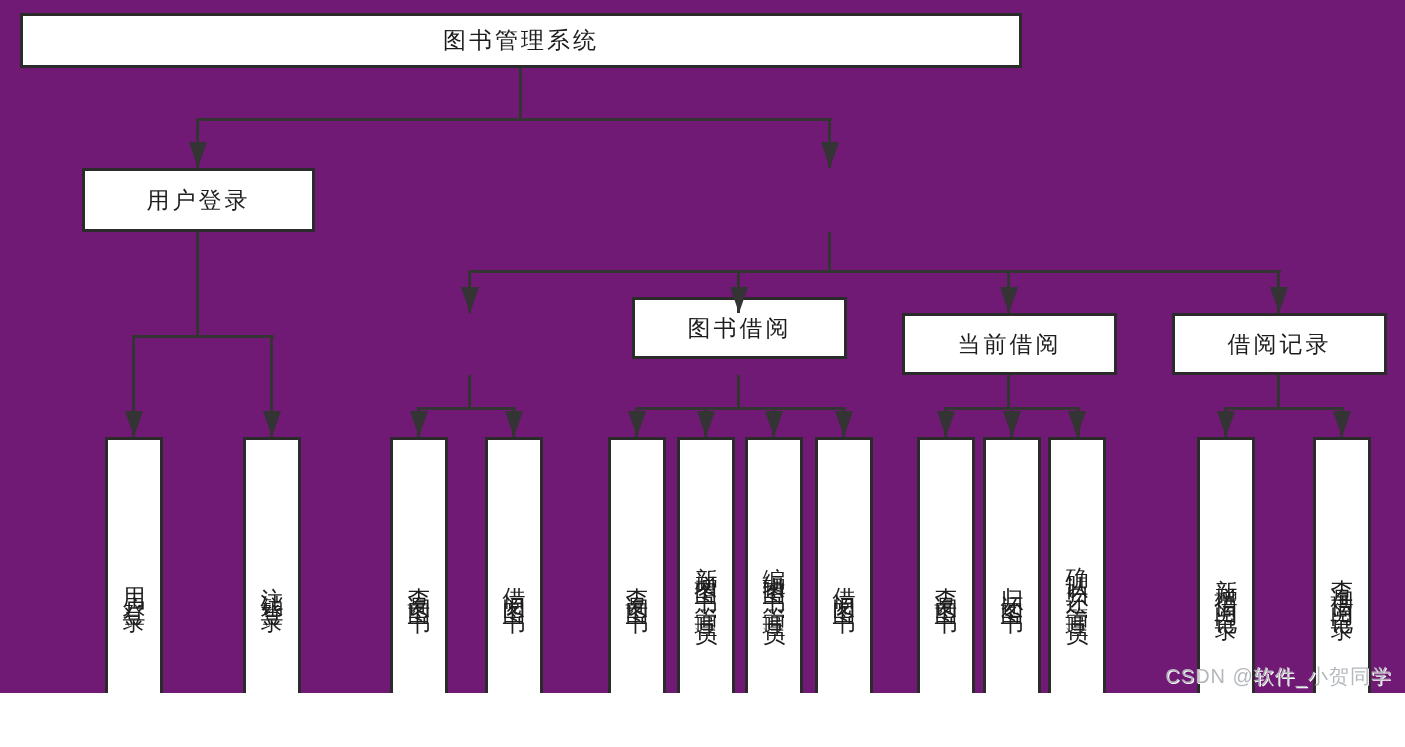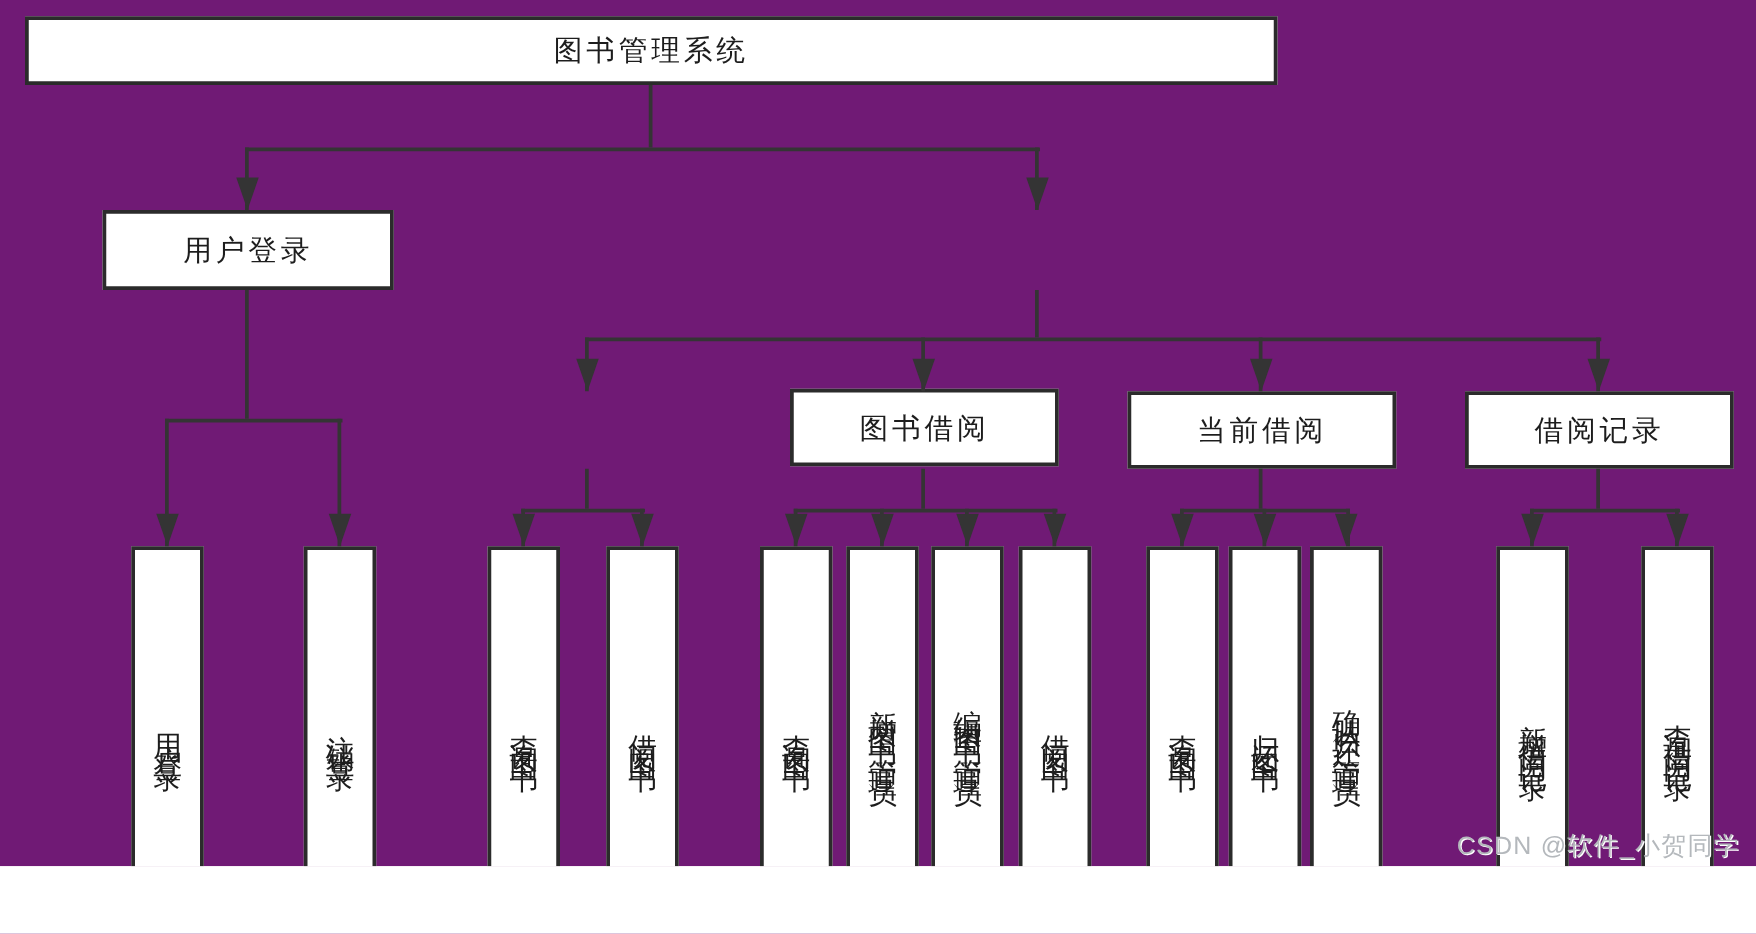--- a/index.html
+++ b/index.html
@@ -59,21 +59,21 @@
   <div class="bx" style="left:20px; top:13px; width:1002px; height:55px;">
     <span class="hlabel">图书管理系统</span>
   </div>
 
   <div class="bx" style="left:82px; top:168px; width:233px; height:64px;">
     <span class="hlabel">用户登录</span>
   </div>
 
 
 
-  <div class="bx" style="left:632px; top:311px; width:215px; height:62px;">
+  <div class="bx" style="left:632px; top:297px; width:215px; height:62px;">
     <span class="hlabel">图书借阅</span>
   </div>
 
   <div class="bx" style="left:902px; top:313px; width:215px; height:62px;text-align:right;">
     <span class="hlabel">当前借阅</span>
   </div>
 
   <div class="bx" style="left:1172px; top:313px; width:215px; height:62px;">
     <span class="hlabel">借阅记录</span>
   </div>

